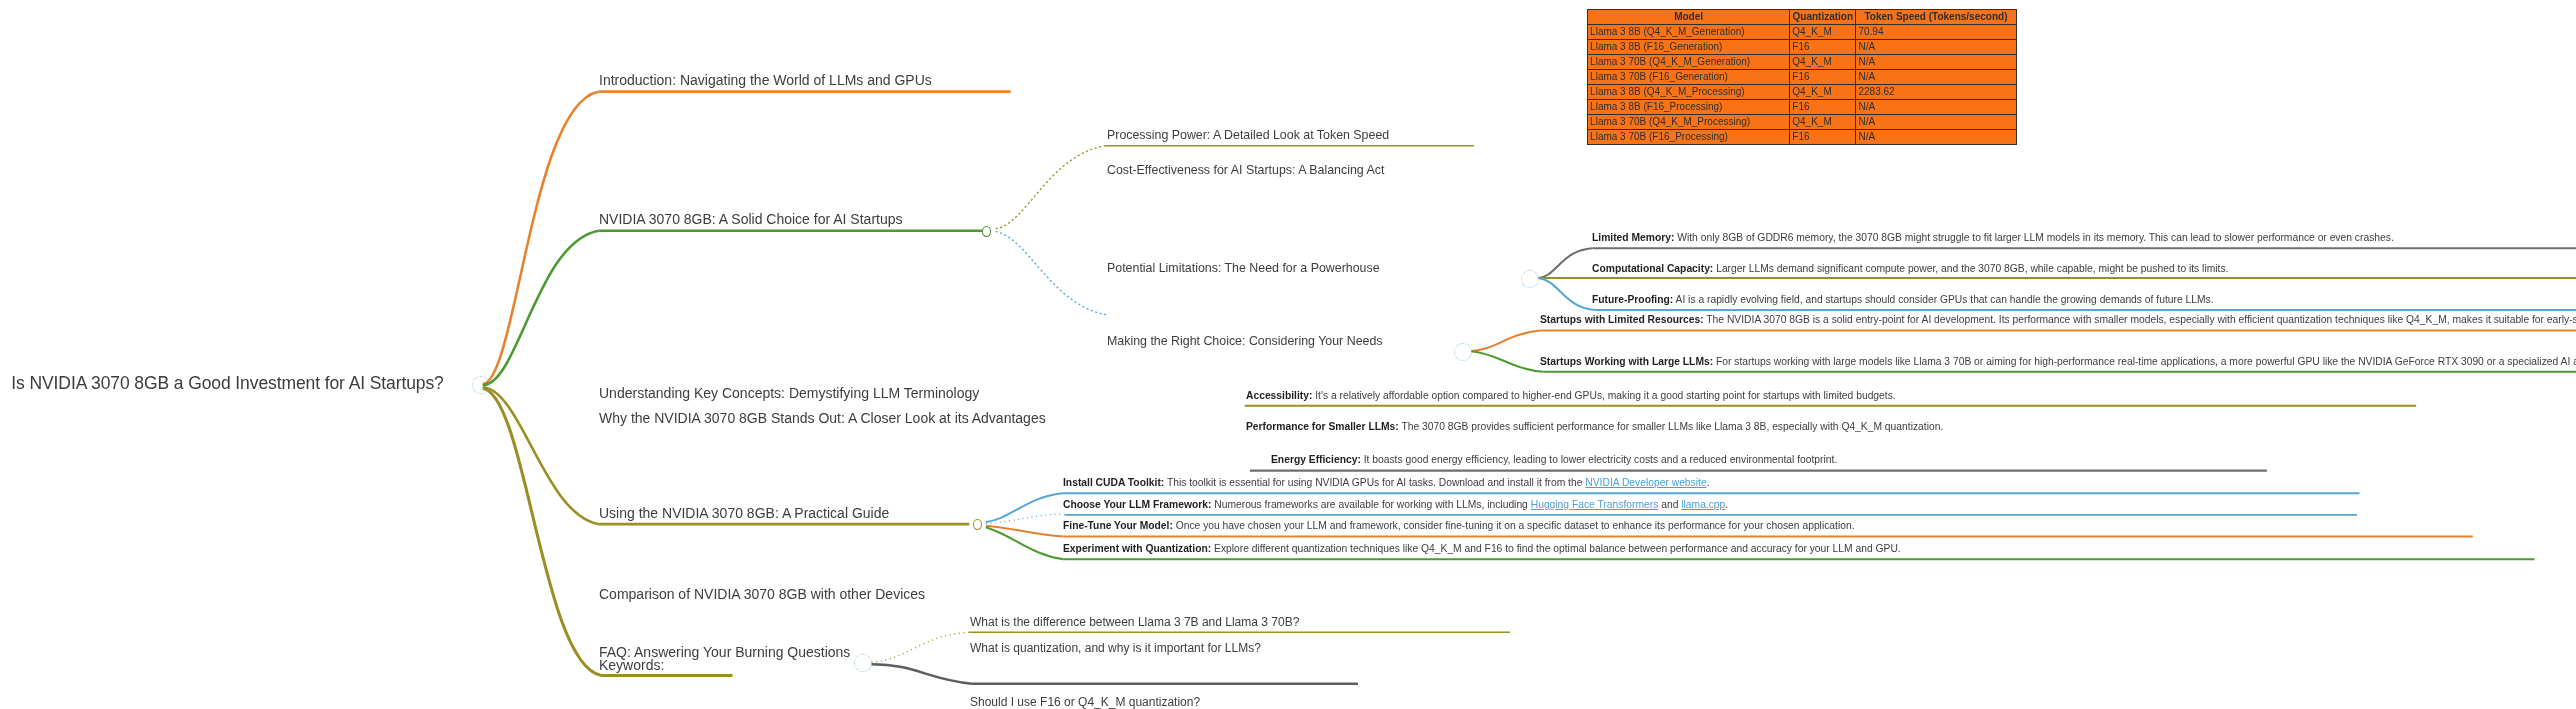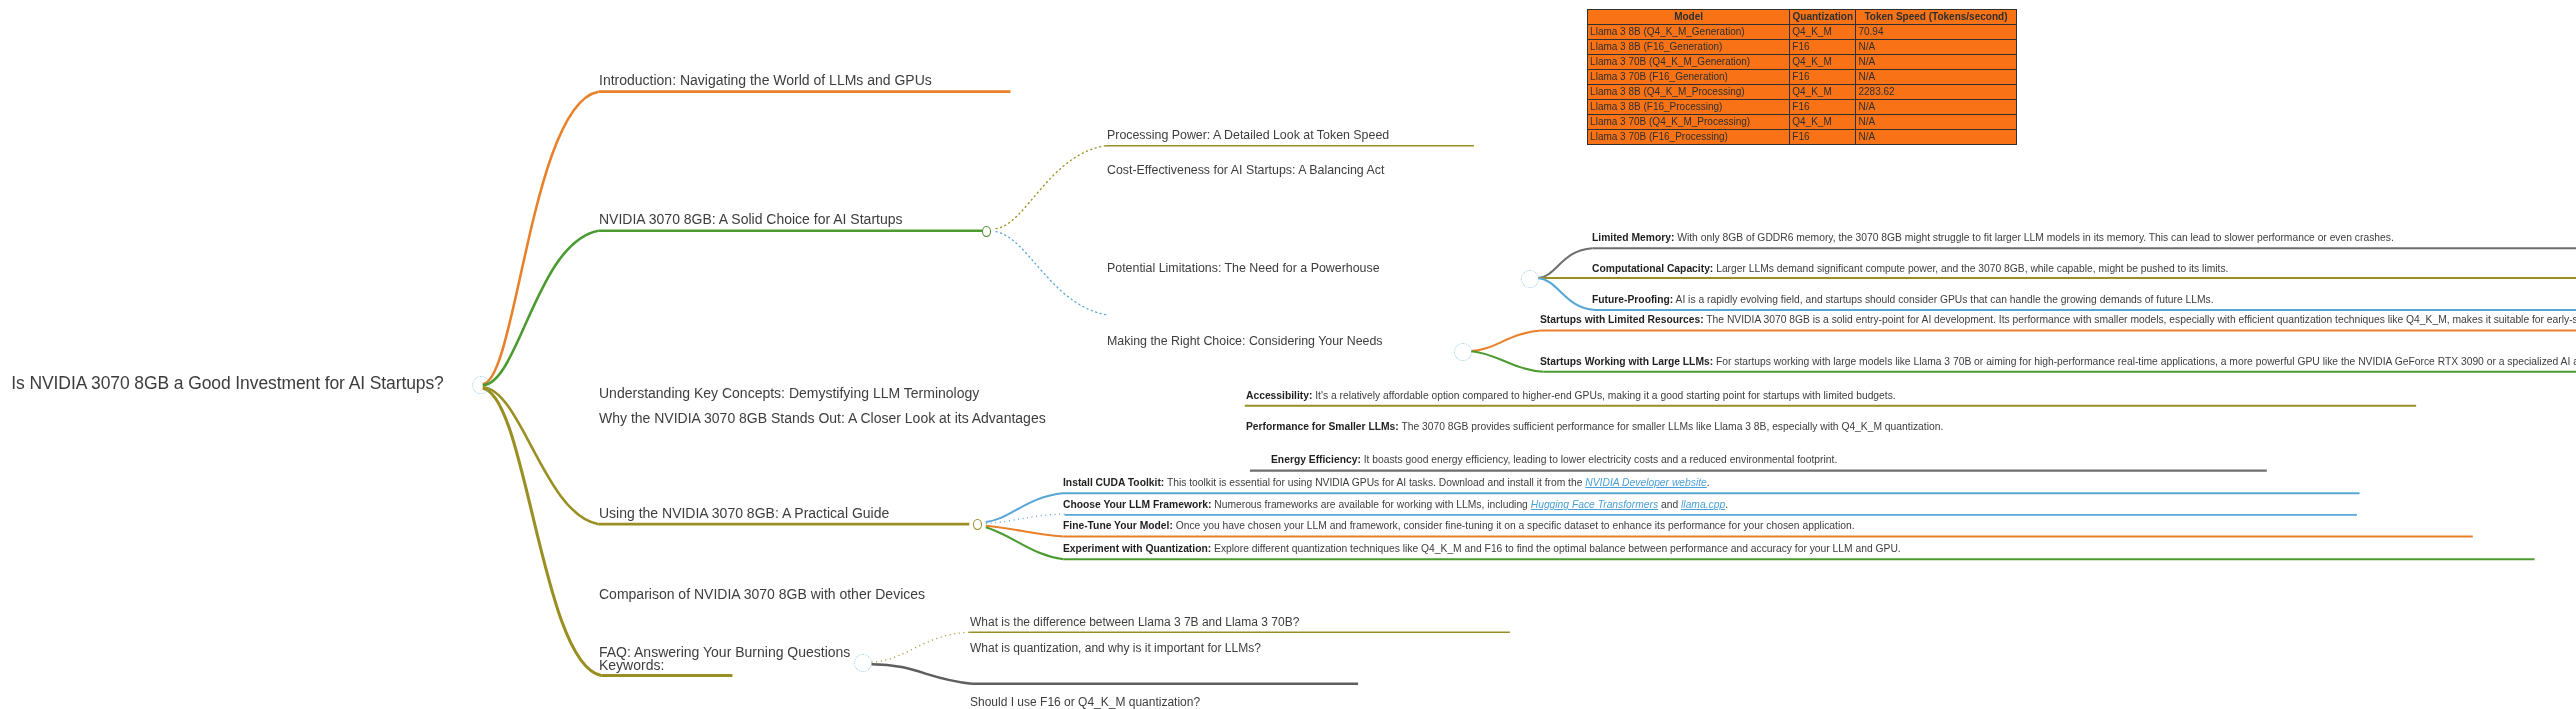--- a/index.html
+++ b/index.html
@@ -30,21 +30,21 @@
   .node .txt{ display:inline-block; }
   .root{
     font-size:17.5px;
     color:#3c3c3c;
     letter-spacing:-0.1px;
   }
   .lvl1{ font-size:14px; color:#3d3d3d; }
   .lvl2{ font-size:12.4px; color:#3d3d3d; }
   .lvl3{ font-size:10.3px; color:#3d3d3d; }
   .lvl3 b{ font-weight:bold; color:#1f1f1f; }
-  .lvl3 .lnk{ color:#4a9fd8; text-decoration:underline;font-style:italic; }
+  .lvl3 .lnk{ color:#4a9fd8; text-decoration:underline; }
   .faq{ font-size:12px; color:#3d3d3d; }
 
   
   .toggle{
     position:absolute;
     width:8.8px; height:10.8px;
     border:1px solid #4b8a2f;
     border-radius:50%;
     background:#ffffff;
     box-sizing:border-box;

